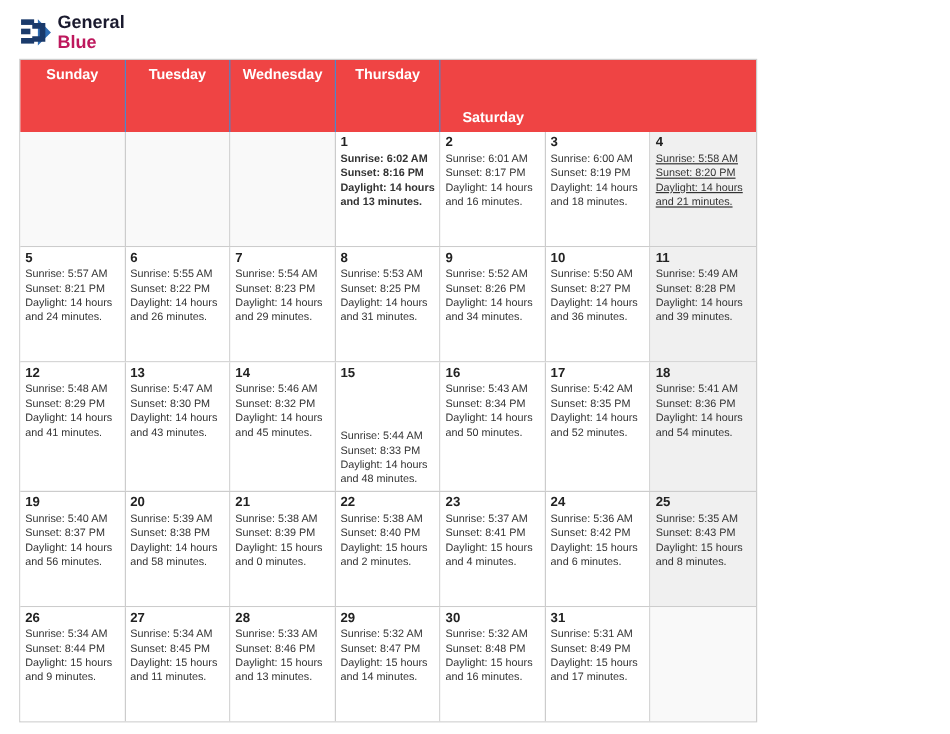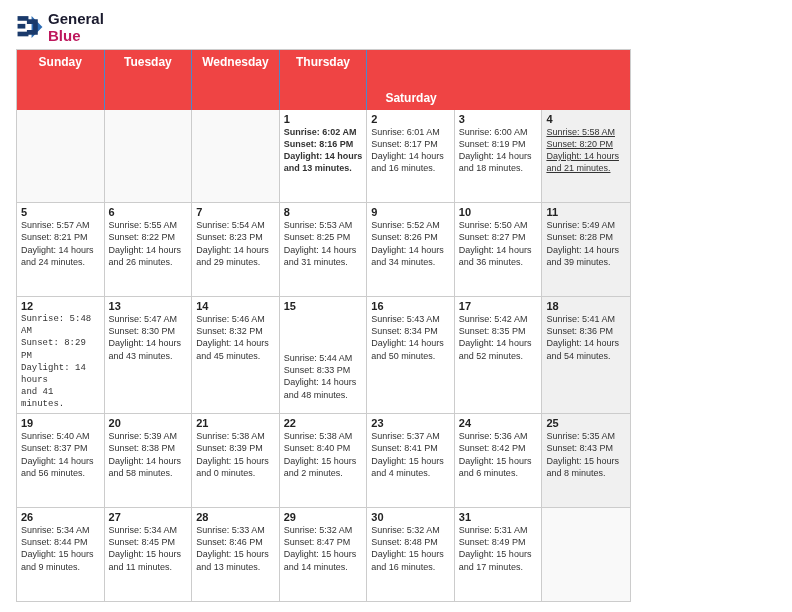--- a/index.html
+++ b/index.html
@@ -215,21 +215,21 @@
             <div class="day-num">11</div>
             <div class="cell-detail" style="white-space: pre-line;">Sunrise: 5:49 AM
 Sunset: 8:28 PM
 Daylight: 14 hours
 and 39 minutes.</div>
           </div>
         </div>
         <div class="cal-row">
           <div class="cal-cell">
             <div class="day-num">12</div>
-            <div class="cell-detail" style="white-space: pre-line; font-family: Liberation Mono, monospace;">Sunrise: 5:48 AM
+            <div class="cell-detail" style="white-space: pre-line;">Sunrise: 5:48 AM
 Sunset: 8:29 PM
 Daylight: 14 hours
 and 41 minutes.</div>
           </div>
           <div class="cal-cell">
             <div class="day-num">13</div>
             <div class="cell-detail" style="white-space: pre-line;">Sunrise: 5:47 AM
 Sunset: 8:30 PM
 Daylight: 14 hours
 and 43 minutes.</div>

